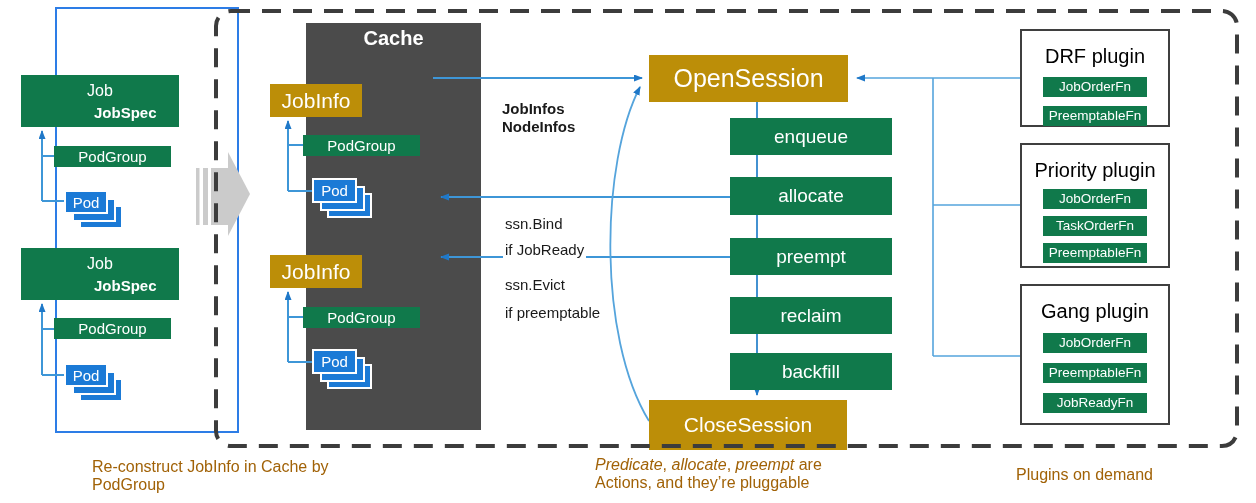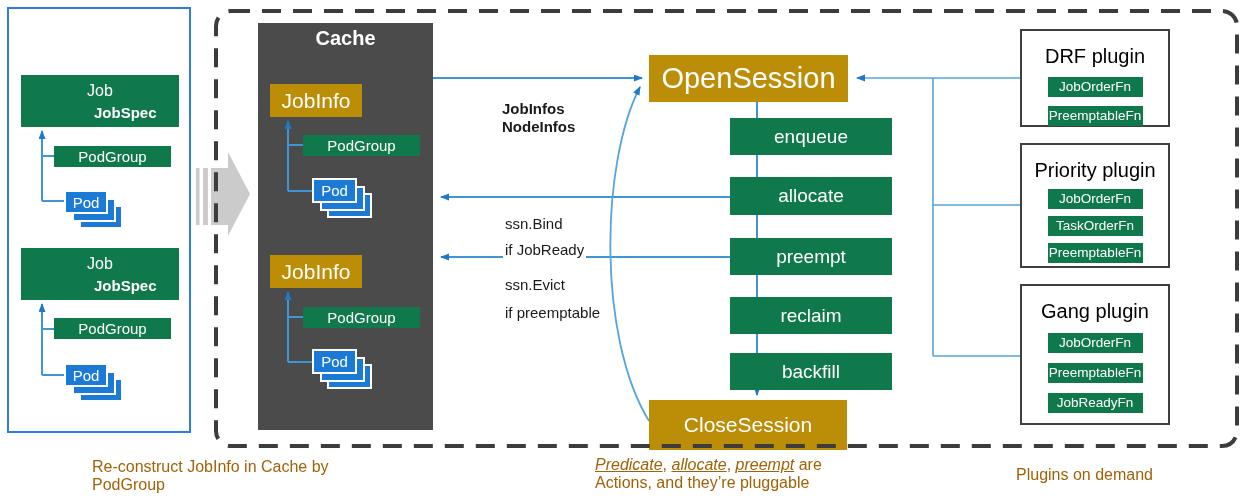--- a/index.html
+++ b/index.html
@@ -2,21 +2,21 @@
 <html style="--green: #10794B; --gold: #BC8E08; --pod-blue: #1B7AD6; --panel-blue: #2D7DE6; --cache-gray: #4B4B4B; --line-blue: #3E96D7; --light-line-blue: #55A4DC; --arrow-head-blue: #1F78C8; --dash-gray: #3C3C3C; --block-arrow-gray: #CBCBCB;"><head>
 <meta charset="utf-8">
 <style>
   html,body{margin:0;padding:0;background:#fff;}
   .canvas{
     position:relative;width:1256px;height:503px;overflow:hidden;background:#fff;
     font-family:"Liberation Sans", sans-serif; color:#1a1a1a;
   }
   .abs{position:absolute;box-sizing:border-box;}
   
-  .panel-bg{z-index:1;}
+  .panel-bg{z-index:1;margin-left:48px;}
   svg.lines{position:absolute;left:0;top:0;z-index:2;}
   .node{z-index:3;}
   .flow-label{z-index:4;}
   svg.frame{position:absolute;left:0;top:0;z-index:5;pointer-events:none;}
 
   
   .left-panel{left:7px;top:7px;width:184px;height:426px;background:#fff;border:2px solid var(--panel-blue);}
   
   .cache-box{left:258px;top:23px;width:175px;height:407px;background:var(--cache-gray);}
   .cache-title{left:258px;top:27px;width:175px;text-align:center;color:#fff;font-size:20px;font-weight:bold;}
@@ -35,35 +35,35 @@
 
   .pod-stack{width:44px;height:24px;}
   .pod-stack.cache-pod{width:45px;height:25px;}
   .pod-layer{position:absolute;width:100%;height:100%;background:var(--pod-blue);border:2px solid #fff;box-sizing:border-box;}
   .pod-layer.l3{left:15px;top:15px;}
   .pod-layer.l2{left:8px;top:8px;}
   .pod-layer.front{left:0;top:0;color:#fff;font-size:15px;display:flex;align-items:center;justify-content:center;}
 
   .jobinfo{left:270px;width:92px;height:33px;font-size:21px;}
 
-  .open-session{left:649px;top:55px;width:199px;height:47px;font-size:29px;}
+  .open-session{left:649px;top:55px;width:199px;height:47px;font-size:25px;}
   .close-session{left:649px;top:400px;width:198px;height:50px;font-size:21px;}
   .action{left:730px;width:162px;height:37px;font-size:19px;}
 
   .plugin-box{left:1020px;width:150px;background:#fff;border:2px solid #3f3f3f;display:flex;flex-direction:column;align-items:center;}
   .plugin-title{font-size:20px;margin-top:14px;color:#000;}
-  .fn-pill{width:95px;height:20px;background:var(--green);color:#fff;font-size:13.5px;text-align:center;line-height:20px;}
+  .fn-pill{width:104px;height:20px;background:var(--green);color:#fff;font-size:13.5px;text-align:center;line-height:20px;}
   .p0 .fn-pill{margin-top:9px;}
   .p1 .fn-pill{margin-top:7px;}
   .p2 .fn-pill{margin-top:10px;}
 
   .flow-label{font-size:15px;background:#fff;padding:0 2px;line-height:18px;white-space:nowrap;margin-top:40px;}
   .flow-label.bold{font-weight:bold;}
   .b{font-weight:normal;}
-  .iu{font-style:italic;text-decoration:underline;}
+  .iu{font-style:italic;}
 
   .caption{z-index:4;font-size:16px;line-height:18px;color:#a16207;white-space:nowrap;}
 </style>
 </head>
 <body>
 
 <div class="canvas">
 
   <div class="abs panel-bg left-panel"></div>
   <div class="abs panel-bg cache-box"></div>

